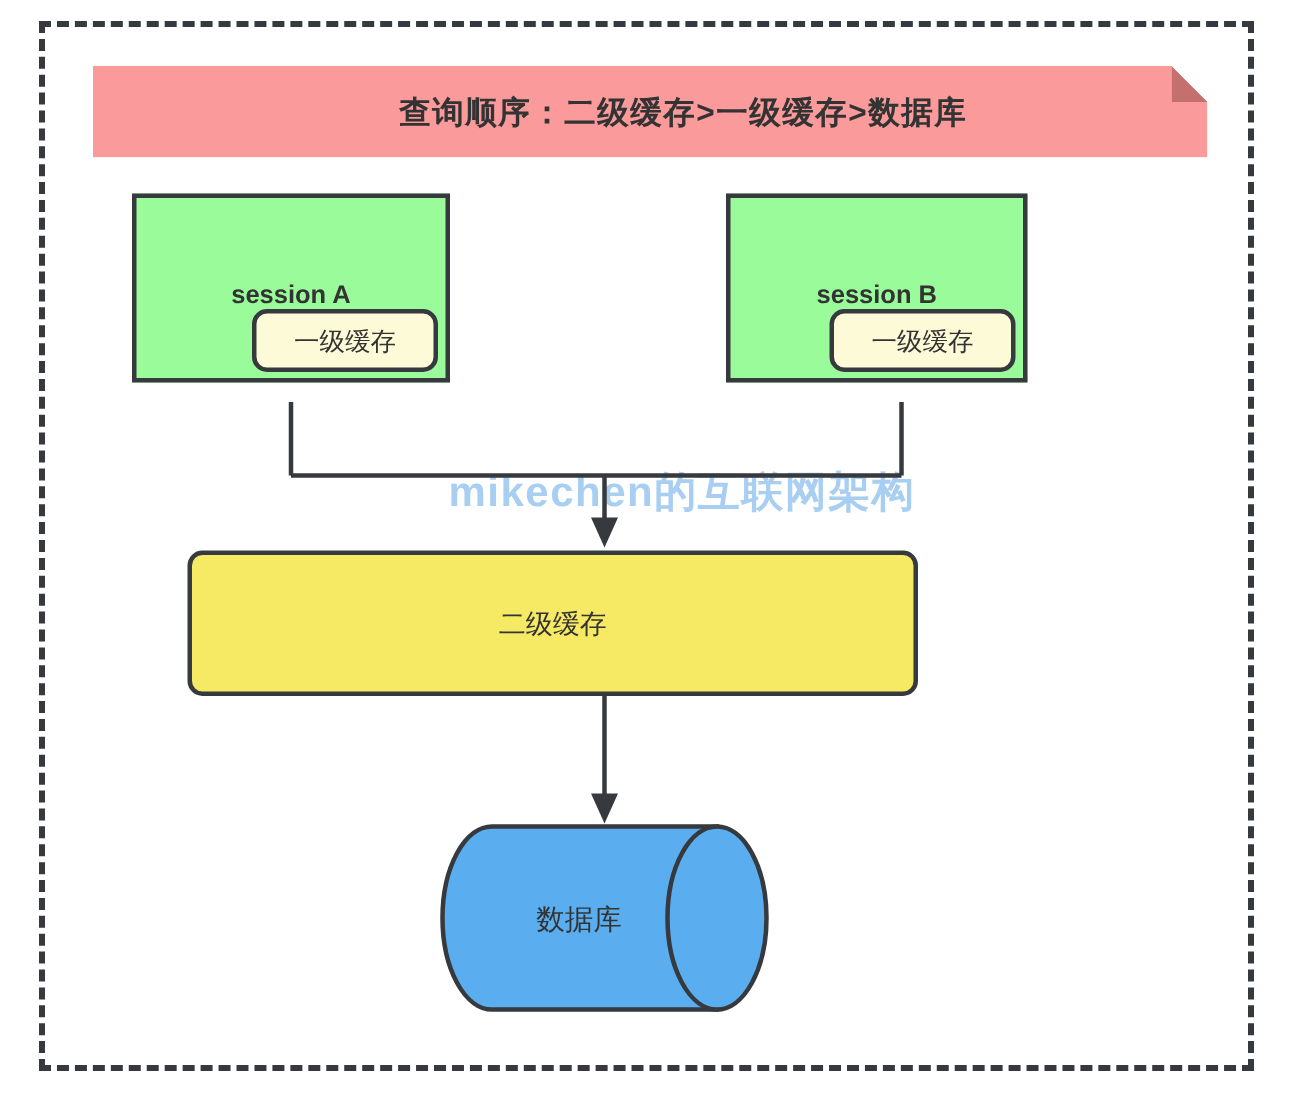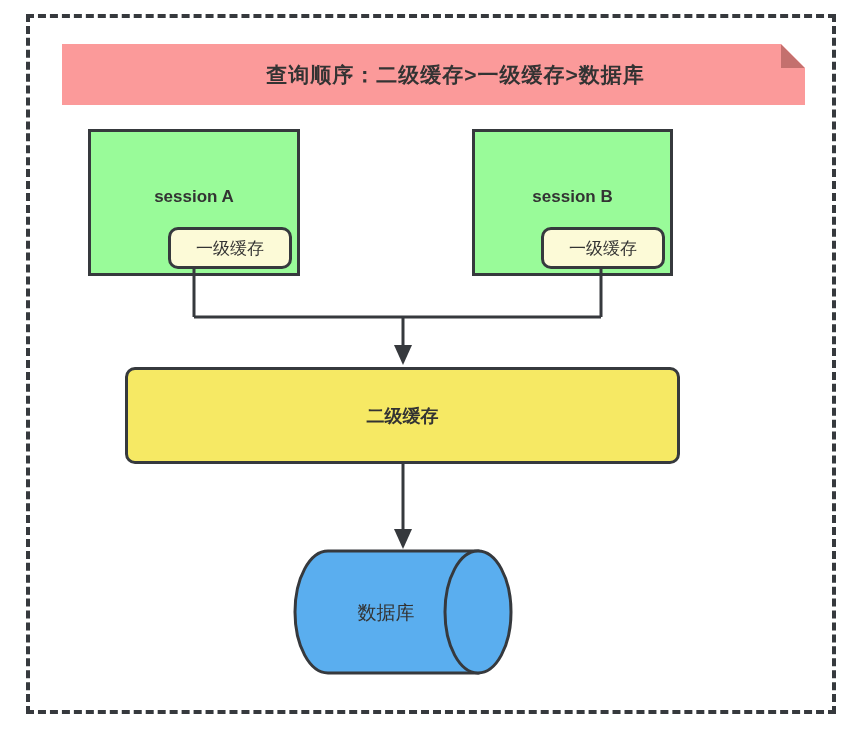--- a/index.html
+++ b/index.html
@@ -23,48 +23,48 @@
   }
   .banner .fold{
     position:absolute;top:0;right:0;width:24px;height:24px;
     background:var(--banner_fold);
     clip-path:polygon(0 0, 100% 100%, 0 100%);
   }
   .banner .banner-text{
     font-size:21px;font-weight:bold;color:var(--text);letter-spacing:1px;margin-left:44px;
   }
   .session-box{
-    position:absolute;top:129px;width:212px;height:147px;
+    position:absolute;top:129px;width:212px;height:126px;
     box-sizing:border-box;
     background:var(--session_bg);
     border:3px solid var(--line);
   }
   .session-box.a{left:88px;}
-  .session-box.b{left:472px;width:201px;padding-left:12px;}
+  .session-box.b{left:484px;width:201px;padding-left:12px;}
   .session-label{
     position:absolute;top:55px;left:0;right:0;
     text-align:center;font-size:17px;font-weight:bold;color:var(--text);
   }
   .l1-cache{
     position:absolute;right:5px;bottom:4px;width:124px;height:42px;
     box-sizing:border-box;
     background:var(--first_level_cache_bg);
     border:3px solid var(--line);
     border-radius:10px;
     display:flex;align-items:center;justify-content:center;
     font-size:17px;color:var(--text);text-align:center;
   }
   .l2-cache{
-    position:absolute;left:125px;top:367px;width:555px;height:97px;
+    position:absolute;left:125px;top:367px;width:487px;height:97px;
     box-sizing:border-box;
     background:var(--second_level_cache_bg);
     border:3px solid var(--line);
     border-radius:10px;
     display:flex;align-items:center;justify-content:center;
-    font-size:18px;font-weight:bold;color:var(--text);
+    font-size:18px;font-weight:normal;color:var(--text);
     z-index:1;
   }
   .watermark{
     position:absolute;left:299px;top:309px;
     font-size:28px;font-weight:bold;color:var(--watermark);
     letter-spacing:1px;white-space:nowrap;
     z-index:2;
   }
   svg.overlay{
     position:absolute;left:0;top:0;z-index:3;pointer-events:none;
@@ -92,20 +92,21 @@
   <div class="session-box a">
     <div class="session-label">session A</div>
     <div class="l1-cache">一级缓存</div>
   </div>
 
   <div class="session-box b">
     <div class="session-label">session B</div>
     <div class="l1-cache">一级缓存</div>
   </div>
 
+  <div class="watermark">mikechen的互联网架构</div>
 
   <div class="l2-cache">二级缓存</div>
 
   <svg class="overlay" width="860" height="732" viewBox="0 0 860 732">
 
     <path class="connector" d="M194,268 V317"></path>
 
     <path class="connector" d="M601,268 V317"></path>
 
     <path class="connector" d="M194,317 H601"></path>

